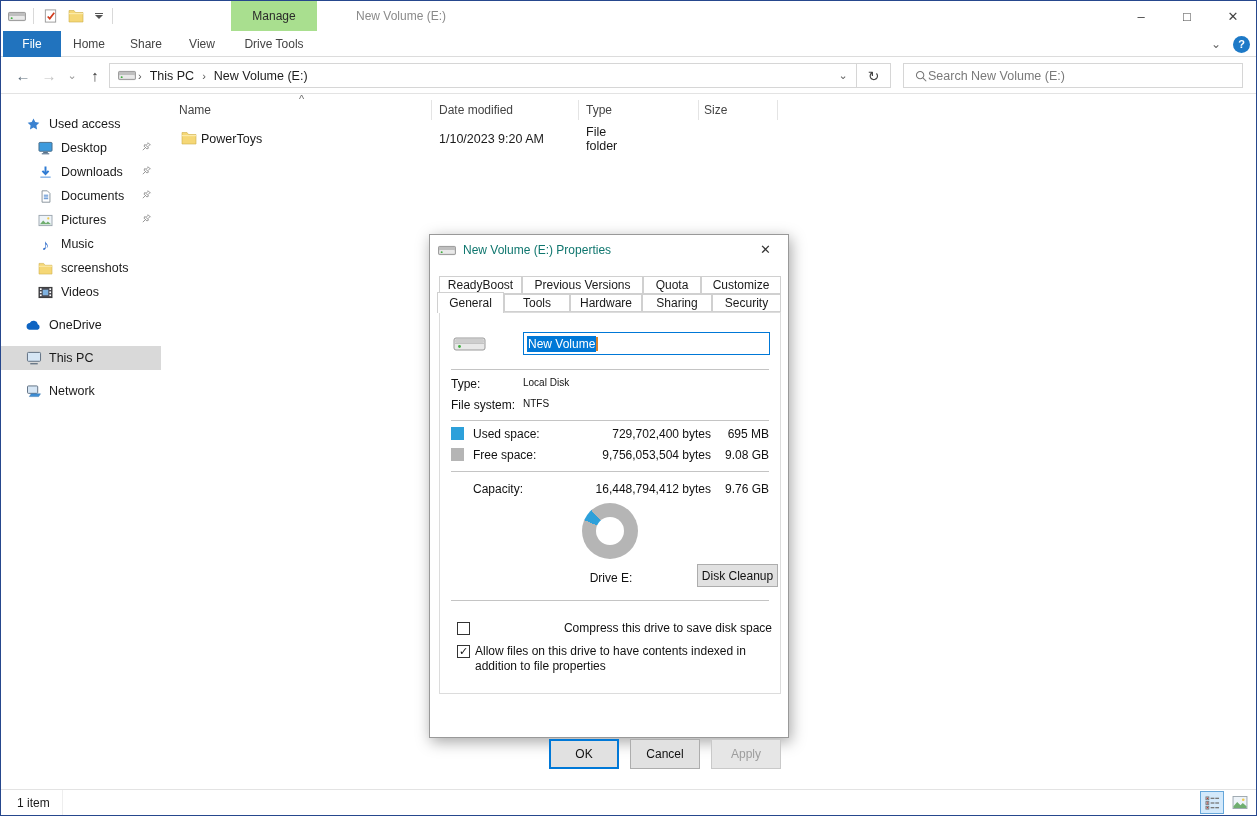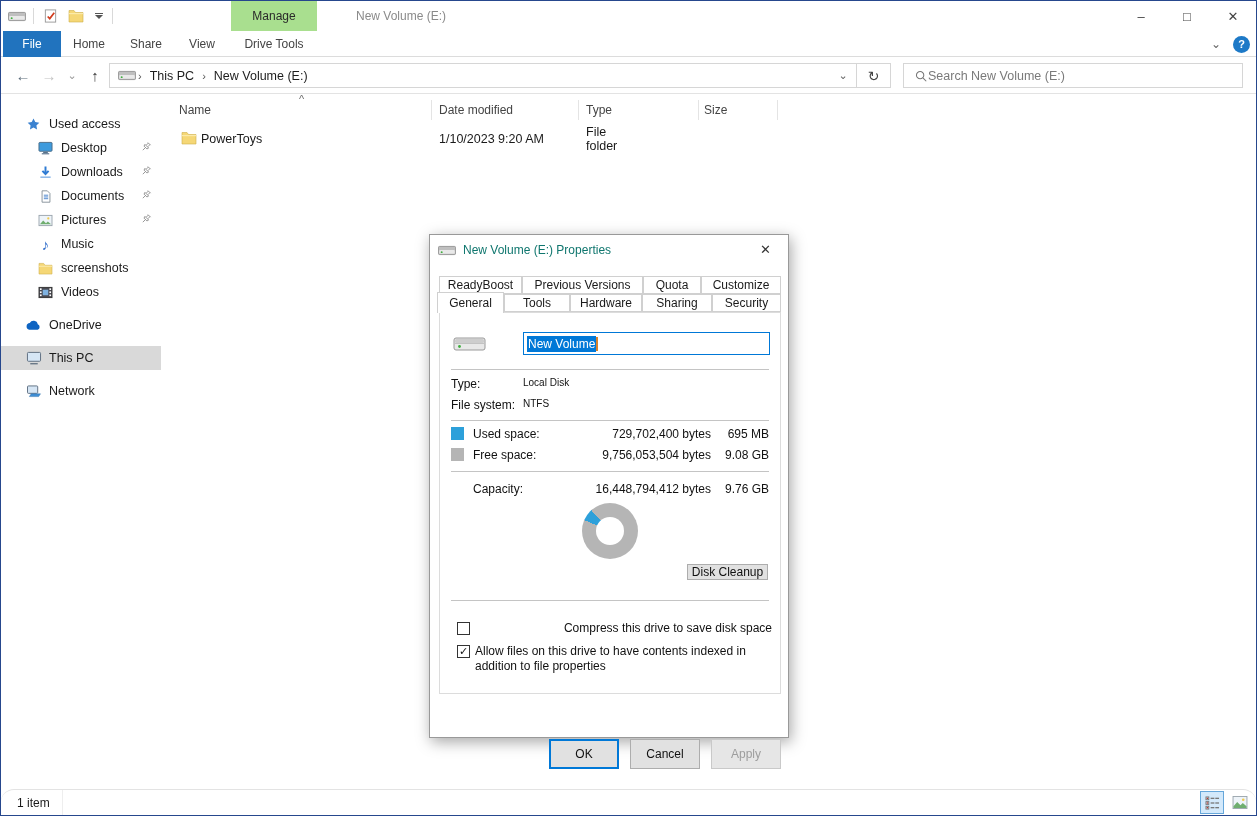--- a/index.html
+++ b/index.html
@@ -55,21 +55,21 @@
   .colhdr .hd { position:absolute; top:9px; }
   .colhdr .vsep { position:absolute; top:6px; width:1px; height:20px; background:#e4e4e4; }
   .sortcaret { position:absolute; left:138px; top:-1px; color:#6d6d6d; font-size:11px; }
   .file-row { position:absolute; left:0; top:34px; width:460px; height:22px; display:flex; align-items:center; font-size:12.5px; color:#1a1a1a; }
   .file-row .cell-name { position:absolute; left:40px; }
   .file-row .cell-date { position:absolute; left:278px; }
   .file-row .cell-type { position:absolute; left:425px; }
   .file-row .f-ico { position:absolute; left:20px; top:3px; }
 
   
-  .statusbar { position:absolute; left:0; bottom:0; width:100%; height:26px; background:#fff; border-top:1px solid #e3e3e3;border-radius:13px; }
+  .statusbar { position:absolute; left:0; bottom:0; width:100%; height:26px; background:#fff; border-top:1px solid #e3e3e3; }
   .status-count { position:absolute; left:16px; top:0; height:26px; display:flex; align-items:center; font-size:12px; color:#1a1a1a; padding-right:12px; border-right:1px solid #eee; }
   .view-toggles { position:absolute; right:4px; top:1px; display:flex; gap:4px; }
   .vt { width:24px; height:23px; display:flex; align-items:center; justify-content:center; }
   .vt.active { border:1px solid #66a7da; background:#d3e9fb; }
 
   
   .dialog { position:absolute; left:428px; top:233px; width:360px; height:504px; background:#fff; border:1px solid #999; box-shadow:2px 4px 14px rgba(0,0,0,.35); font-size:12px; color:#111; }
   .dlg-title { position:absolute; left:0; top:0; width:100%; height:30px; display:flex; align-items:center; padding-left:8px; gap:7px; }
   .dlg-title-text { font-size:12px; color:#0f766e; }
   .dlg-close { position:absolute; right:0; top:0; width:45px; height:29px; display:flex; align-items:center; justify-content:center; font-size:13px; color:#333; }
@@ -83,21 +83,21 @@
   .vol-sel { background:#0078d7; color:#fff; padding:1px 1px; }
   .vol-caret { display:inline-block; width:2px; height:14px; background:#d9822b; margin-left:0px; vertical-align:middle; }
   .swatch { position:absolute; left:11px; width:13px; height:13px; }
   .sp-label { position:absolute; left:33px; }
   .sp-bytes { position:absolute; right:69px; text-align:right; }
   .sp-size { position:absolute; right:11px; text-align:right; }
   .donut { position:absolute; left:142px; top:190px; width:56px; height:56px; border-radius:50%; }
   .donut-hole { position:absolute; left:14px; top:14px; width:28px; height:28px; border-radius:50%; background:#fff; }
   .drive-e { position:absolute; left:0; top:258px; width:342px; text-align:center; }
   .btn { display:flex; align-items:center; justify-content:center; font-size:12px; background:#e1e1e1; border:1px solid #adadad; color:#111; }
-  .cleanup-btn { position:absolute; right:12px; top:251px; width:81px; height:16px; }
+  .cleanup-btn { position:absolute; right:2px; top:251px; width:81px; height:23px; }
   .chkrow { position:absolute; left:17px; right:8px; display:flex;justify-content:space-between; }
   .chkbox { width:13px; height:13px; border:1px solid #333; background:#fff; flex:0 0 auto; margin-right:5px; margin-top:1px; font-size:11px; line-height:11px; text-align:center; color:#111; }
   .chklabel { font-size:12px; color:#111; line-height:1.25; }
   .dlg-btn { position:absolute; top:456px; width:70px; height:30px;margin-top:48px; }
   .dlg-btn.ok { left:119px; border:2px solid #0078d7; }
   .dlg-btn.cancel { left:200px; }
   .dlg-btn.apply { left:281px; border-color:#c9c9c9; color:#9d9d9d; background:#e6e6e6; }
   svg { display:block; }
 </style>
 </head>
@@ -429,20 +429,21 @@
       <div class="sp-size" style="top:135px;">9.08 GB</div>
       <div class="hsep" style="top:158px;"></div>
 
       <div class="sp-label" style="top:169px;">Capacity:</div>
       <div class="sp-bytes" style="top:169px;">16,448,794,412 bytes</div>
       <div class="sp-size" style="top:169px;">9.76 GB</div>
 
       <div class="donut" style="background: conic-gradient(rgb(181, 181, 181) 0deg, rgb(181, 181, 181) 293deg, rgb(45, 160, 218) 293deg, rgb(45, 160, 218) 318.056deg, rgb(181, 181, 181) 318.056deg, rgb(181, 181, 181) 360deg);">
         <div class="donut-hole"></div>
       </div>
+      <div class="drive-e">Drive E:</div>
       <div class="btn cleanup-btn">Disk Cleanup</div>
       <div class="hsep" style="top:287px;"></div>
 
       <div class="chkrow" style="top:308px;">
         <div class="chkbox"></div>
         <div class="chklabel">Compress this drive to save disk space</div>
       </div>
       <div class="chkrow" style="top:331px;">
         <div class="chkbox">✓</div>
         <div class="chklabel">Allow files on this drive to have contents indexed in addition to file properties</div>

